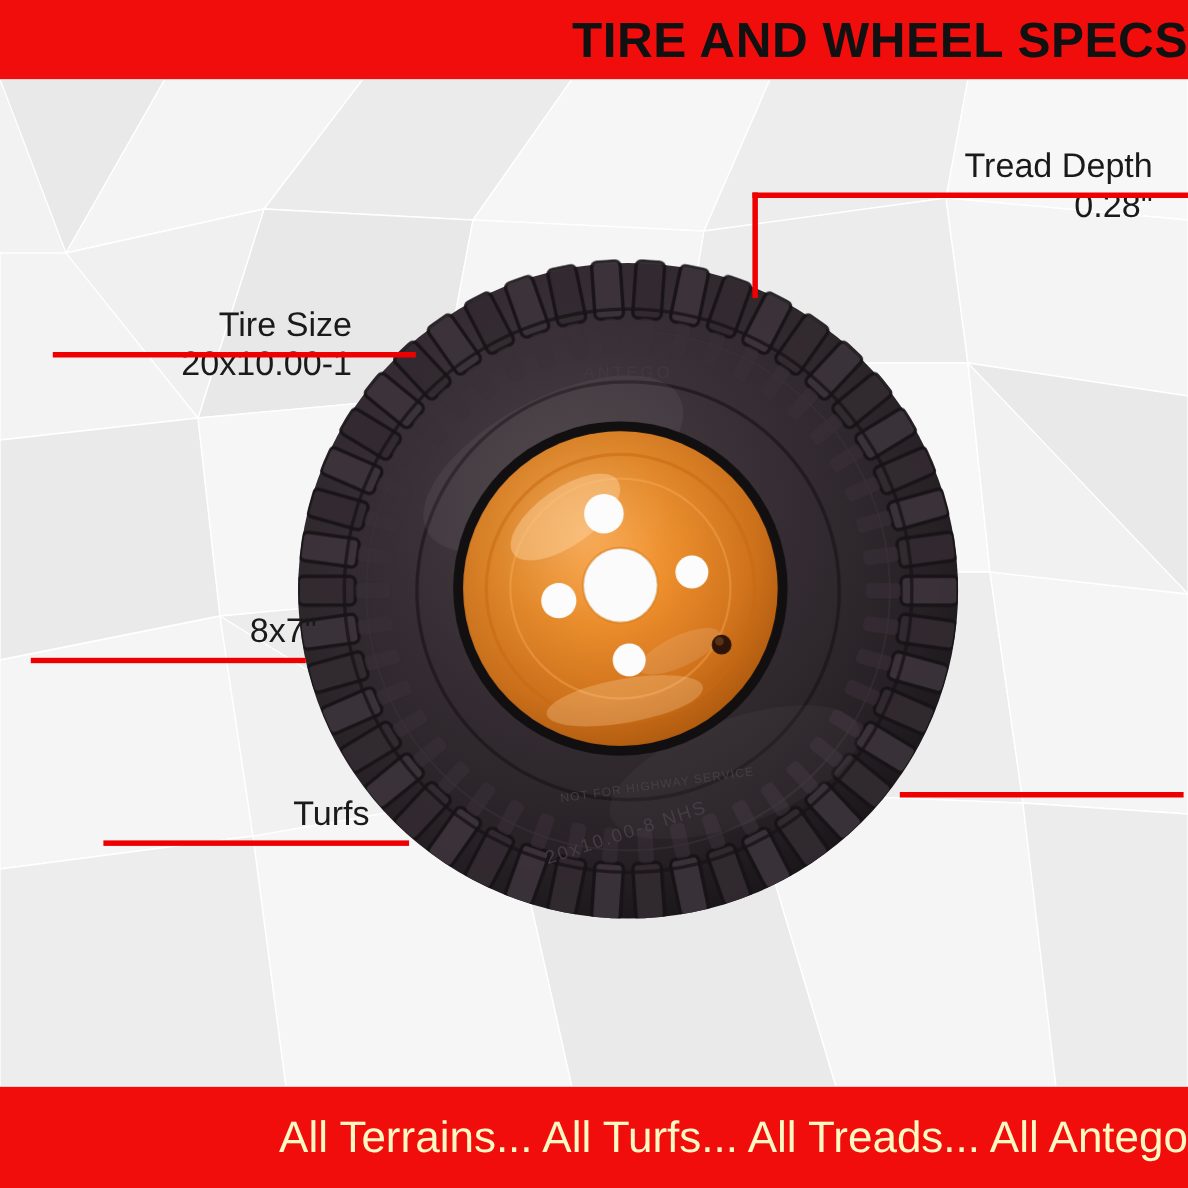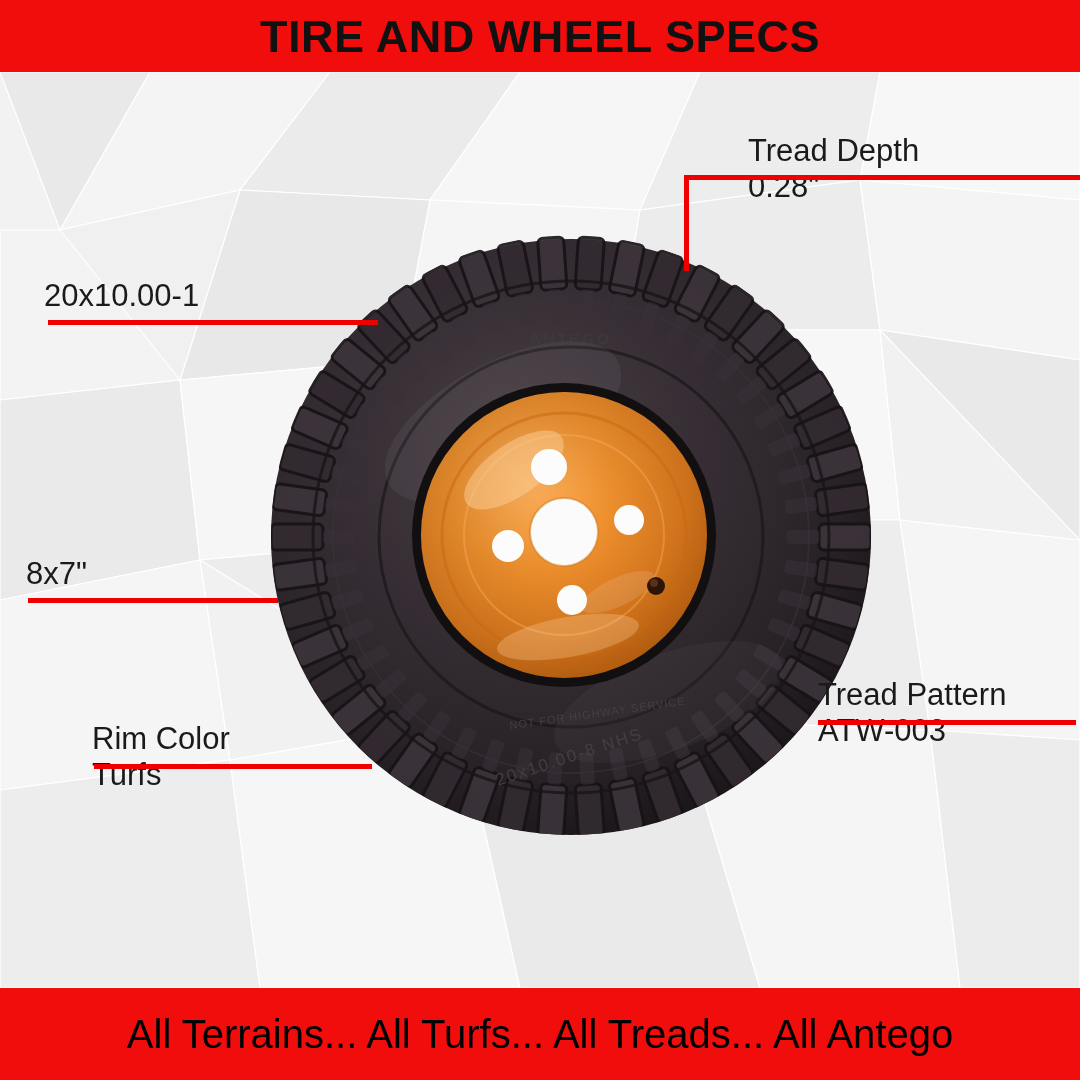--- a/index.html
+++ b/index.html
@@ -25,40 +25,40 @@
   }
 
   
   .bar {
     position: absolute;
     left: 0;
     width: 1080px;
     background: #f20d0d;
     display: flex;
     align-items: center;
-    justify-content: center;
+    justify-content: flex-end;
   }
   #header-bar {
     top: 0;
     height: 72px;
   }
   #footer-bar {
     top: 988px;
     height: 92px;
   }
   #header-title {
     color: #111111;
     font-size: 45px;
     font-weight: bold;
     letter-spacing: 0.5px;
     line-height: 1;
     white-space: nowrap;
   }
   #footer-tagline {
-    color: #000000;
+    color: #fef9c3;
     font-size: 40px;
     font-weight: normal;
     line-height: 1;
     white-space: nowrap;
   }
 
   
   #tire-wrap {
     position: absolute;
     left: 268px;
@@ -76,21 +76,21 @@
   .callout .label {
     font-size: 31px;
     line-height: 1.12;
     white-space: nowrap;
   }
   .callout .value {
     font-size: 31px;
     line-height: 1.15;
     white-space: nowrap;
   }
-  .callout.center-align { text-align: left; }
+  .callout.center-align { text-align: right; }
 
   .rule {
     position: absolute;
     background: #ee0000;
     height: 5px;
   }
   .rule-v {
     position: absolute;
     background: #ee0000;
     width: 5px;
@@ -299,38 +299,34 @@
   </div>
 
   <div class="callout center-align" style="left:748px; top:134px; width:300px;">
     <div class="label">Tread Depth</div>
     <div class="value">0.28"</div>
   </div>
   <div class="rule" style="left:684px; top:175px; width:396px;"></div>
   <div class="rule-v" style="left:684px; top:175px; height:96px;"></div>
 
   <div class="callout center-align" style="left:44px; top:278px; width:276px;">
+    <div class="label">Tire Size</div>
     <div class="value">20x10.00-1</div>
   </div>
   <div class="rule" style="left:48px; top:320px; width:330px;"></div>
 
   <div class="callout center-align" style="left:26px; top:556px; width:262px;">
     <div class="value">8x7"</div>
   </div>
   <div class="rule" style="left:28px; top:598px; width:250px;"></div>
 
   <div class="callout center-align" style="left:92px; top:722px; width:244px;">
-    <div class="label">Rim Color</div>
     <div class="value">Turfs</div>
   </div>
   <div class="rule" style="left:94px; top:764px; width:278px;"></div>
 
-  <div class="callout center-align" style="left:818px; top:678px; width:244px;">
-    <div class="label">Tread Pattern</div>
-    <div class="value">ATW-003</div>
-  </div>
   <div class="rule" style="left:818px; top:720px; width:258px;"></div>
 
   <div id="footer-bar" class="bar">
     <div id="footer-tagline">All Terrains... All Turfs... All Treads... All Antego</div>
   </div>
 
 </div>
 
 </body></html>

